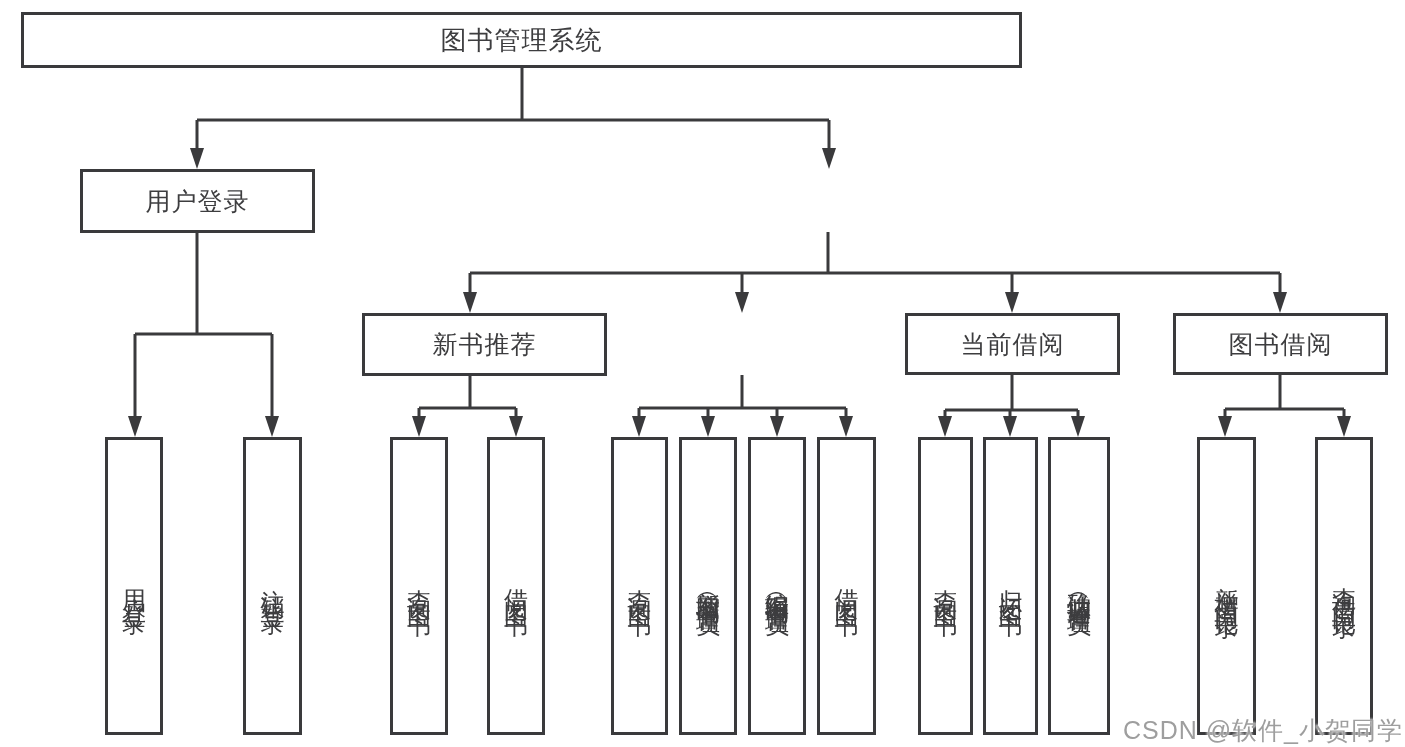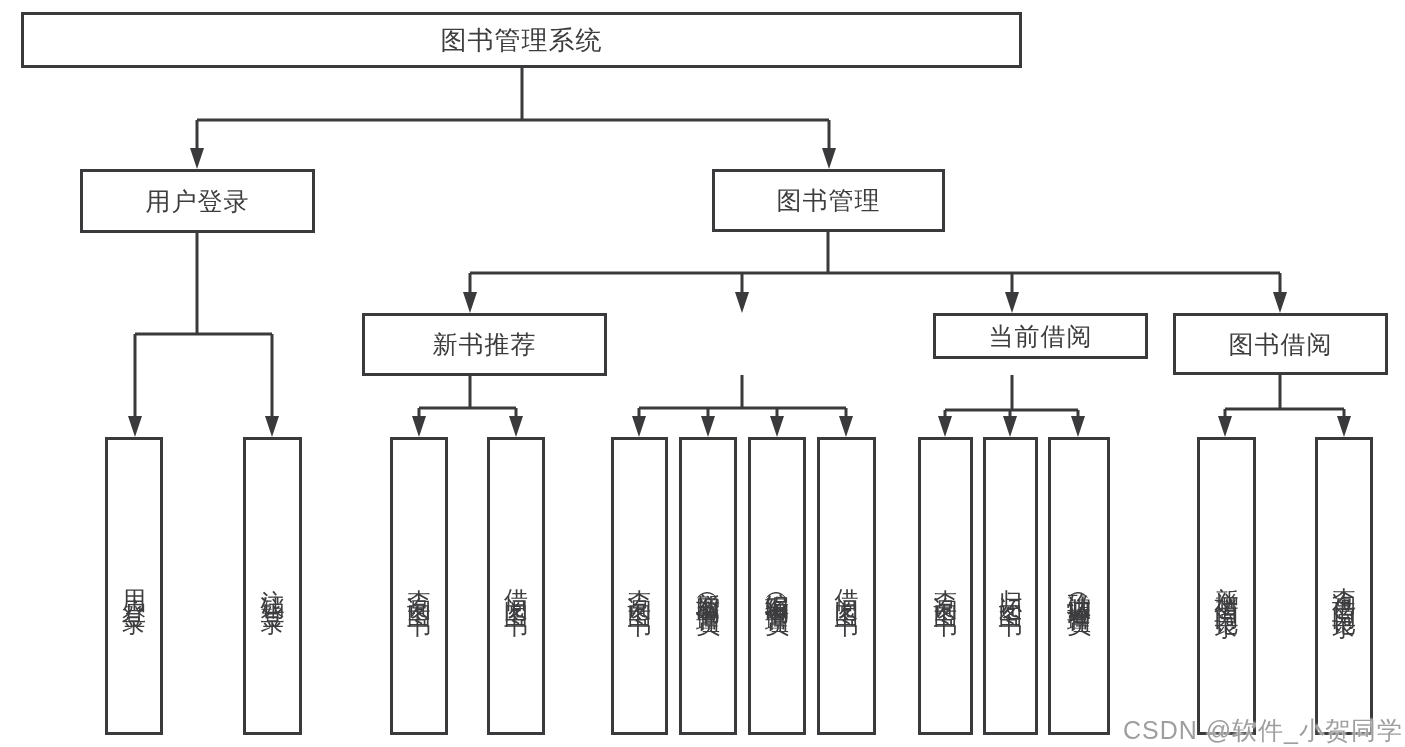--- a/index.html
+++ b/index.html
@@ -68,24 +68,23 @@
     <polygon points="938,416 952,416 945,437"></polygon>
     <polygon points="1003,416 1017,416 1010,437"></polygon>
     <polygon points="1071,416 1085,416 1078,437"></polygon>
     <polygon points="1218,416 1232,416 1225,437"></polygon>
     <polygon points="1337,416 1351,416 1344,437"></polygon>
   </svg>
 
   <div class="node hbox root" style="left:21px;top:12px;width:1001px;height:56px;">图书管理系统</div>
 
   <div class="node hbox" style="left:80px;top:169px;width:235px;height:64px;">用户登录</div>
-  <div class="node hbox" style="left:712px;top:169px;width:233px;height:63px;">图书管理</div>
 
   <div class="node hbox" style="left:362px;top:313px;width:245px;height:63px;">新书推荐</div>
-  <div class="node hbox" style="left:905px;top:313px;width:215px;height:46px;margin-left:28px;">当前借阅</div>
+  <div class="node hbox" style="left:905px;top:313px;width:215px;height:62px;">当前借阅</div>
   <div class="node hbox" style="left:1173px;top:313px;width:215px;height:62px;">图书借阅</div>
 
   <div class="node vbox" style="left:105px;top:437px;width:58px;height:298px;">
     <span>用户登录</span>
   </div>
   <div class="node vbox" style="left:243px;top:437px;width:59px;height:298px;">
     <span>注销登录</span>
   </div>
 
   <div class="node vbox" style="left:390px;top:437px;width:58px;height:298px;">

